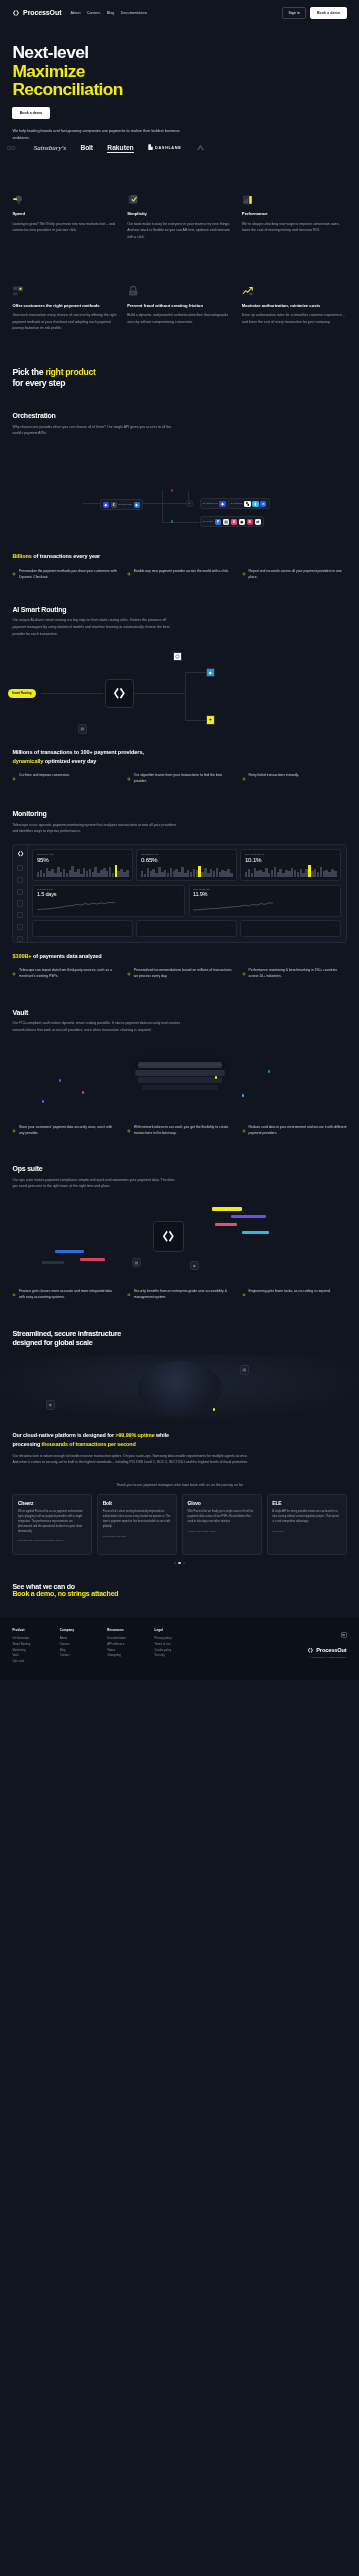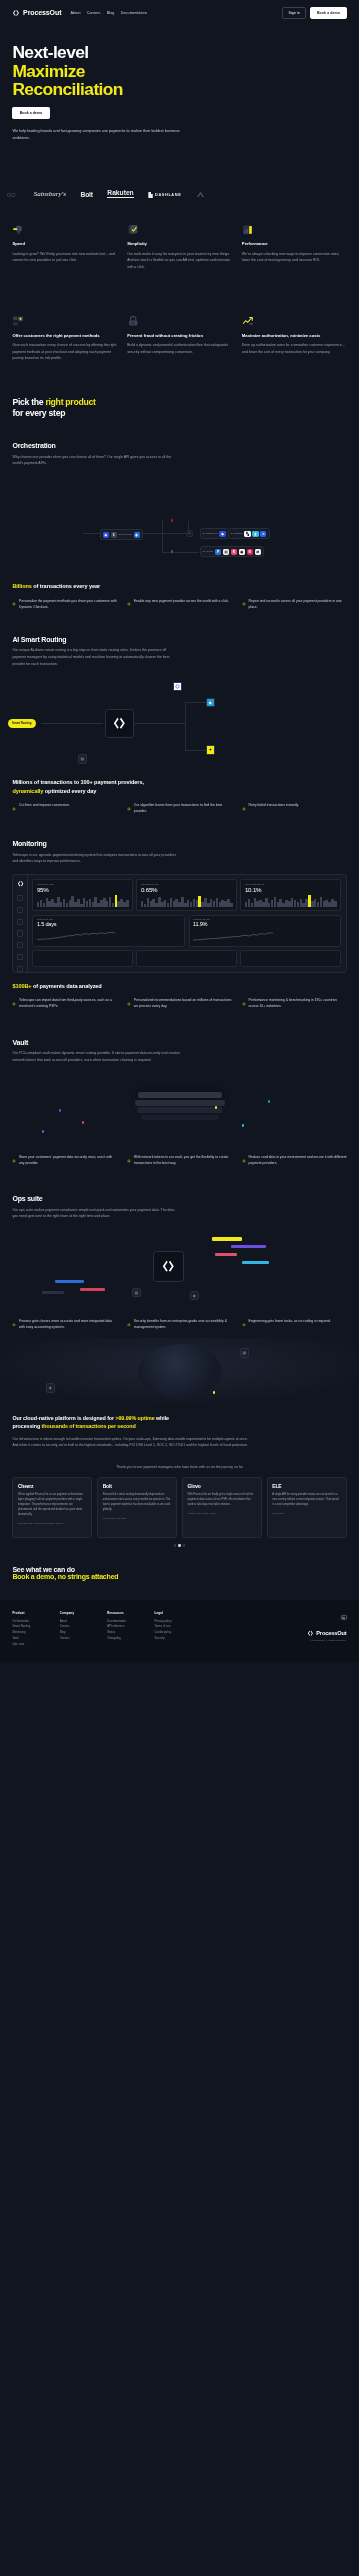--- a/index.html
+++ b/index.html
@@ -27,21 +27,21 @@
   
   .hero { padding:17px 12.4px 0; }
   .hero h1 { font-size:17.4px; line-height:1.07; font-weight:700; letter-spacing:-0.6px; }
   .hl { color:#f2ea16; }
   .hero-cta { margin-top:7.9px; display:inline-block;
               background:#fff; color:#11151f; font-size:3.6px; font-weight:600;
               padding:3.9px 7.3px; border-radius:1.7px; cursor:pointer; }
   .hero-sub { margin-top:9.5px; font-size:3.8px; line-height:1.75; color:#c8ccd6; max-width:168px; }
 
   
-  .logos { margin-top:33px; height:23.6px; display:flex; align-items:flex-end;
+  .logos { margin-top:3px; height:23.6px; display:flex; align-items:flex-start;
            gap:14.6px; padding:0 6.7px; overflow:hidden; }
   .logo { color:#fff; opacity:.92; font-size:6.2px; white-space:nowrap; flex:0 0 auto;
           display:flex; align-items:center; gap:2.2px; }
   .logo.faded { opacity:.25; }
   .logo-sains { font-family:"Liberation Serif", serif; font-size:7px; font-style:italic; font-weight:400;}
   .logo-bolt { font-weight:700; font-size:6.7px; letter-spacing:-0.2px; }
   .logo-rak { font-weight:600; font-size:6.7px; border-bottom:0.8px solid #fff; padding-bottom:0.6px;}
   .logo-dash { font-size:3.9px; font-weight:700; letter-spacing:0.6px; }
   .dash-mark { width:4.5px; height:6.2px; background:#fff; border-radius:0.6px;
                clip-path:polygon(0 0,60% 0,60% 38%,100% 38%,100% 100%,0 100%); }
@@ -733,20 +733,26 @@
       <div class="bullet">
         <span class="bullet-ico"><svg width="3.9" height="3.9" viewBox="0 0 24 24">
               <path d="M9 3 L3 12 L9 21 L11 19 L6.2 12 L11 5 Z" fill="#f2ea16"></path>
               <path d="M15 3 L21 12 L15 21 L13 19 L17.8 12 L13 5 Z" fill="#f2ea16"></path>
             </svg></span>
         <span class="bullet-t">Engineering gets fewer tasks, as no coding is required.</span>
       </div>
     </div>
   </section>
 
+  <section style="padding-top:29px">
+    <div class="sec-title" style="font-size:7.3px">
+      <span>Streamlined, secure infrastructure</span><br>
+      <span>designed for global scale</span>
+    </div>
+  </section>
   <div class="infra-art">
     <div class="globe"></div>
     <div class="mini-card" style="left:252px;top:10px">
         <span style="font-size:3.9px;color:#8a90a0">▤</span>
       </div>
     <div class="mini-card" style="left:58px;top:45px">
         <span style="font-size:3.9px;color:#8a90a0">◈</span>
       </div>
     <div class="vdot" style="left:225px;top:53px;background:#f2ea16"></div>
   </div>

